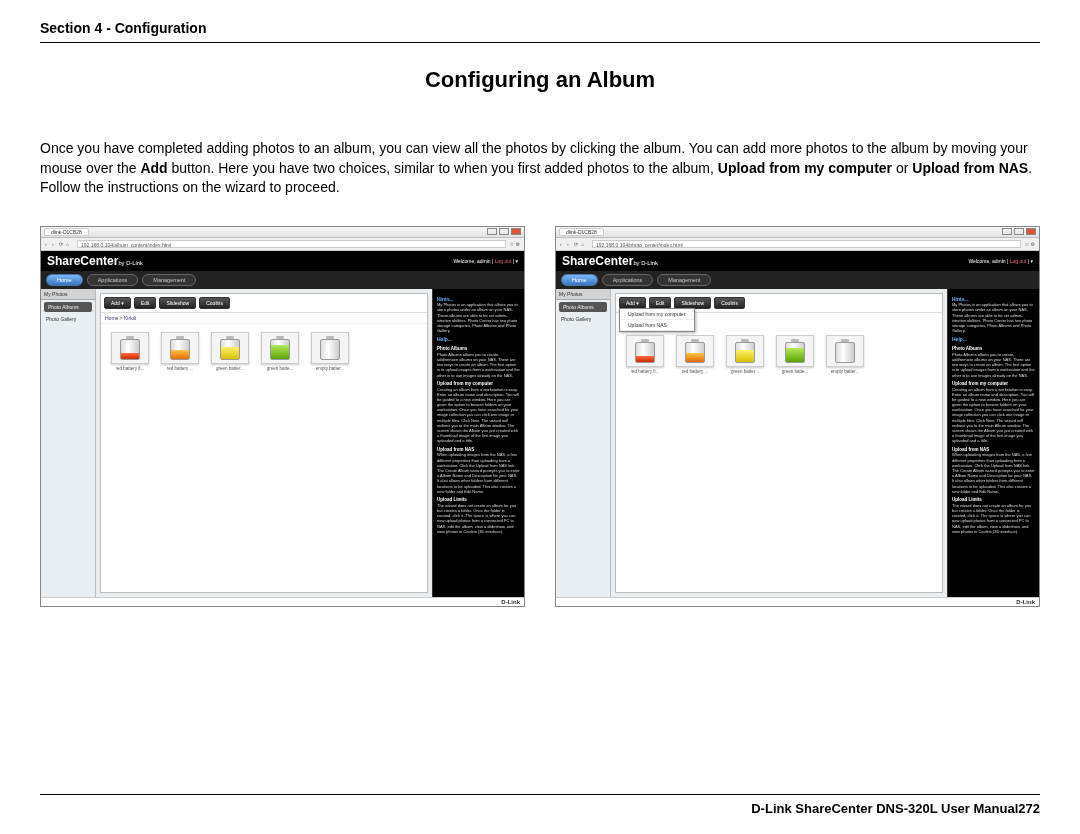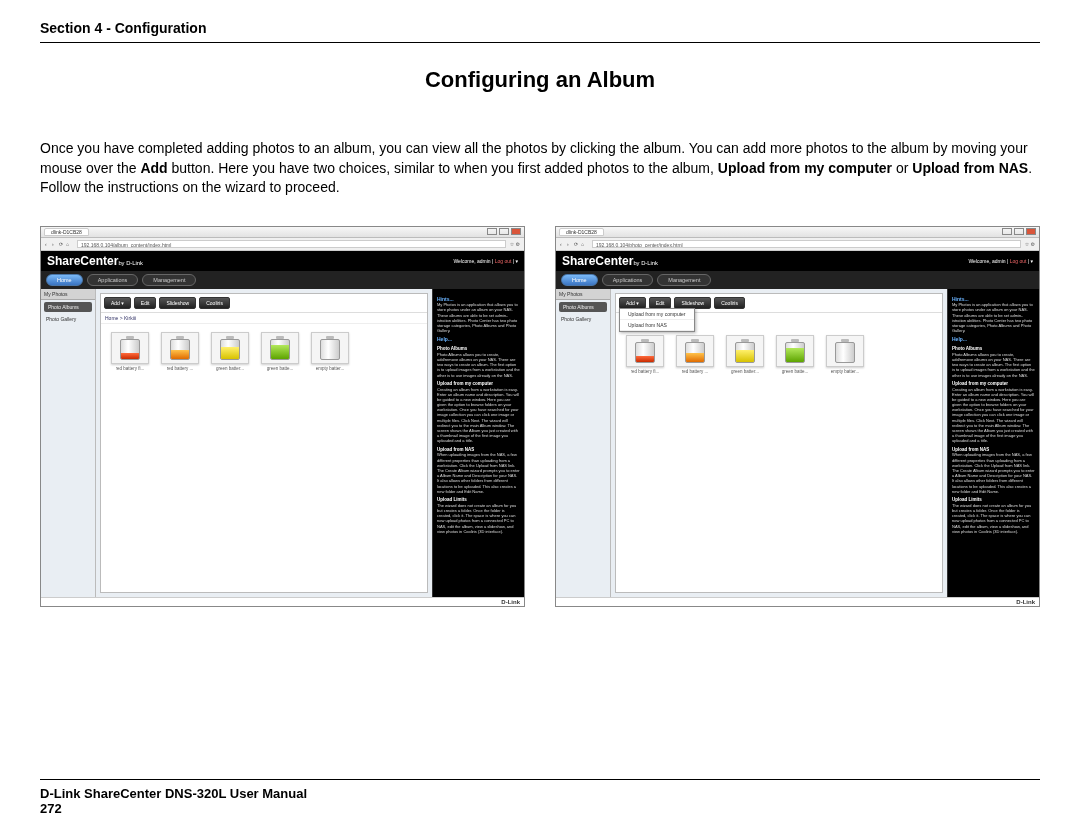--- a/index.html
+++ b/index.html
@@ -186,21 +186,21 @@
   }
   .right-col .h { color:#6bb4ff; font-size:5px; font-weight:bold; display:block; margin-top:3px; }
   .right-col .sh { color:#fff; font-weight:bold; font-size:4.5px; display:block; margin-top:3px; }
   .footer-brand { text-align:right; font-weight:bold; font-size:6px; padding:1px 4px; background:#fff; border-top:1px solid #ccc; }
   .page-footer {
     position: absolute;
     left: 40px; right: 40px;
     bottom: 18px;
   }
   .page-footer hr { border:none; border-top:1.5px solid #000; margin-bottom:6px; }
-  .page-footer .row { display:flex; justify-content:flex-end; font-weight:bold; font-size:13px;flex-direction:column; }
+  .page-footer .row { display:flex; justify-content:flex-end; font-weight:bold; font-size:13px; }
 </style>
 </head>
 <body>
 
 <div class="page">
   <div class="section-label">Section 4 - Configuration</div>
   <hr class="top-rule">
 
   <h2 class="title">Configuring an Album</h2>
 

